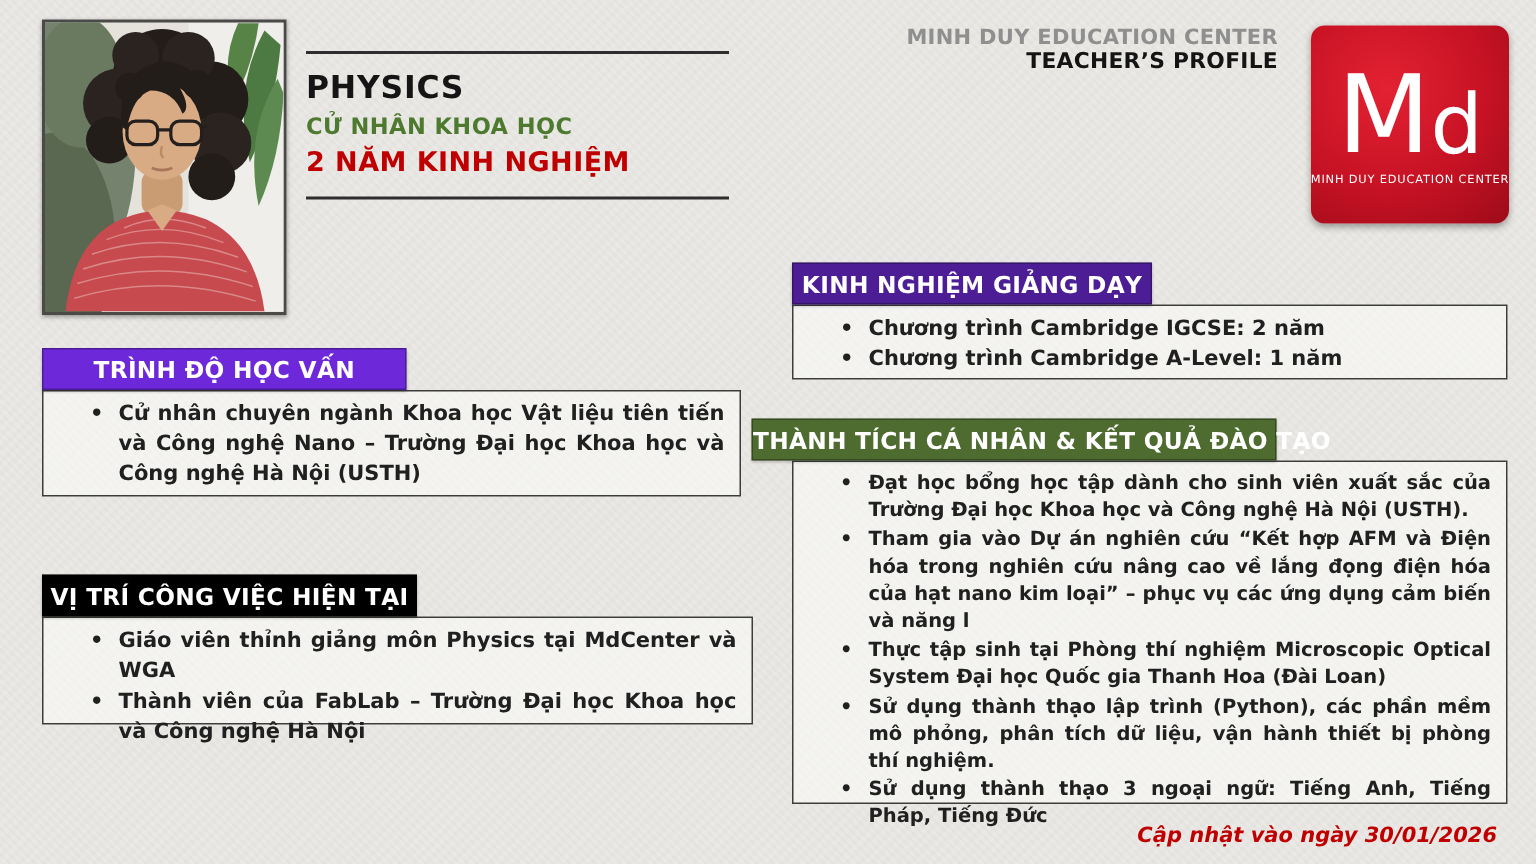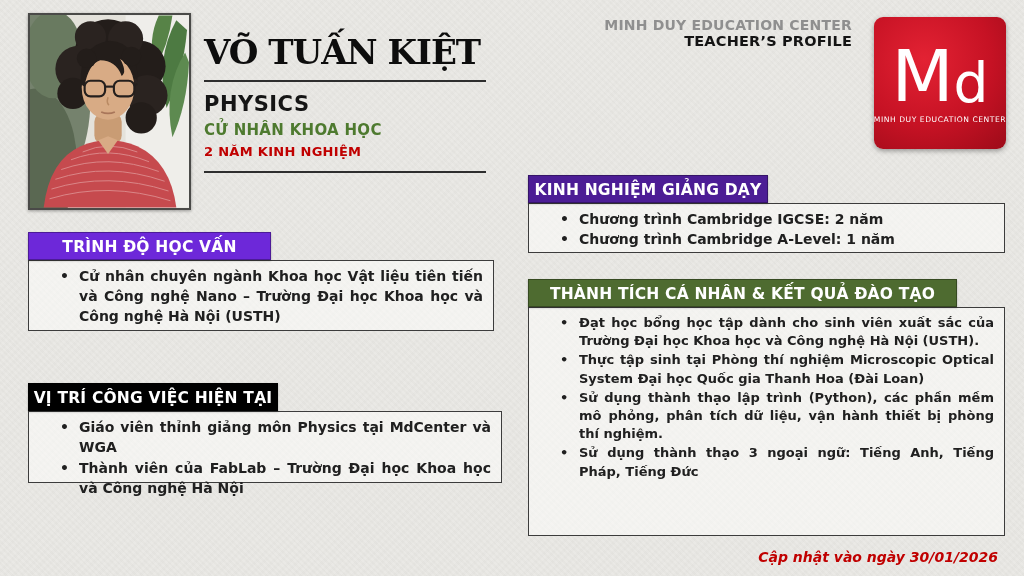--- a/index.html
+++ b/index.html
@@ -26,21 +26,21 @@
   
   .title-block { position: absolute; left: 204px; top: 30px; width: 282px; }
   .teacher-name {
     font-family: "DejaVu Serif", "Liberation Serif", serif;
     font-weight: bold; font-size: 34px; letter-spacing: -1px;
     color: #0d0d0d; white-space: nowrap; line-height: 1.35;
   }
   .rule { border: none; border-top: 2px solid #2e2e2e; margin-top: 4px; }
   .subject { font-size: 21px; font-weight: bold; color: #151515; margin-top: 10px; letter-spacing: 0.5px; }
   .degree { font-size: 15px; font-weight: bold; color: #4e7a2f; margin-top: 5px; letter-spacing: 0.3px; }
-  .experience { font-size: 13px; font-weight: bold; color: #c00000; margin-top: 5px; letter-spacing: 0.3px; }
+  .experience { font-size: 18px; font-weight: bold; color: #c00000; margin-top: 5px; letter-spacing: 0.3px; }
   .rule2 { border: none; border-top: 2px solid #2e2e2e; margin-top: 12px; }
 
   
   .brand-lines { position: absolute; left: 540px; top: 17px; width: 312px; text-align: right; }
   .brand-center { font-size: 14px; font-weight: bold; color: #8f8f8f; letter-spacing: 0.2px; line-height: 1.15; }
   .brand-profile { font-size: 14.5px; font-weight: bold; color: #141414; letter-spacing: 0.2px; line-height: 1.2; }
 
   .logo {
     position: absolute; left: 874px; top: 17px; width: 132px; height: 132px;
     border-radius: 9px;
@@ -78,21 +78,21 @@
   #edu-box li { font-size: 14px; }
 
   #pos-header { left: 28px; top: 383px; width: 250px; background: #1e3565; }
   #pos-box    { left: 28px; top: 411px; width: 474px; height: 72px; }
   #pos-box li { font-size: 14px; }
 
   #exp-header { left: 528px; top: 175px; width: 240px; background: #c25a17; }
   #exp-box    { left: 528px; top: 203px; width: 477px; height: 50px; }
   #exp-box li { font-size: 14px; margin-bottom: 0; }
 
-  #ach-header { left: 528px; top: 279px; width: 429px; background: #4e6b30; text-align: center; }
+  #ach-header { left: 501px; top: 279px; width: 350px; background: #4e6b30; text-align: center; }
   #ach-box    { left: 528px; top: 307px; width: 477px; height: 229px; }
   #ach-box li { font-size: 13px; line-height: 1.4; }
 
   
   .update-date {
     position: absolute; right: 26px; top: 549px;
     font-size: 14px; font-style: italic; font-weight: bold; color: #c00000;
   }
 </style>
 </head>
@@ -142,21 +142,20 @@
     <line x1="77" y1="73" x2="86" y2="73" stroke="#241f1d" stroke-width="2.2"></line>
     <line x1="56" y1="72" x2="53" y2="70" stroke="#241f1d" stroke-width="2"></line>
     <line x1="107" y1="72" x2="110" y2="70" stroke="#241f1d" stroke-width="2"></line>
 
     <path d="M80 84 Q78 90 81 92" stroke="#b98a63" stroke-width="1.6" fill="none"></path>
     <path d="M73 99 Q80 102 87 99" stroke="#a9765a" stroke-width="1.8" fill="none"></path>
   </svg>
 </div>
 
 <div class="title-block">
-  <div class="teacher-name">VÕ TUẤN KIỆT</div>
   <hr class="rule">
   <div class="subject">PHYSICS</div>
   <div class="degree">CỬ NHÂN KHOA HỌC</div>
   <div class="experience">2 NĂM KINH NGHIỆM</div>
   <hr class="rule2">
 </div>
 
 <div class="brand-lines">
   <div class="brand-center">MINH DUY EDUCATION CENTER</div>
   <div class="brand-profile">TEACHER’S PROFILE</div>
@@ -190,19 +189,20 @@
   <ul>
       <li>Chương trình Cambridge IGCSE: 2 năm</li>
       <li>Chương trình Cambridge A-Level: 1 năm</li>
     </ul>
 </div>
 
 <div class="sec-header" id="ach-header" style="background-color: rgb(78, 107, 48);">THÀNH TÍCH CÁ NHÂN &amp; KẾT QUẢ ĐÀO TẠO</div>
 <div class="sec-box" id="ach-box">
   <ul>
       <li>Đạt học bổng học tập dành cho sinh viên xuất sắc của Trường Đại học Khoa học và Công nghệ Hà Nội (USTH).</li>
+      <li>Tham gia vào Dự án nghiên cứu “Kết hợp AFM và Điện hóa trong nghiên cứu nâng cao về lắng đọng điện hóa của hạt nano kim loại” – phục vụ các ứng dụng cảm biến và năng l</li>
       <li>Thực tập sinh tại Phòng thí nghiệm Microscopic Optical System Đại học Quốc gia Thanh Hoa (Đài Loan)</li>
       <li>Sử dụng thành thạo lập trình (Python), các phần mềm mô phỏng, phân tích dữ liệu, vận hành thiết bị phòng thí nghiệm.</li>
       <li>Sử dụng thành thạo 3 ngoại ngữ: Tiếng Anh, Tiếng Pháp, Tiếng Đức</li>
     </ul>
 </div>
 
 <div class="update-date">Cập nhật vào ngày 30/01/2026</div>
 
 </body></html>

